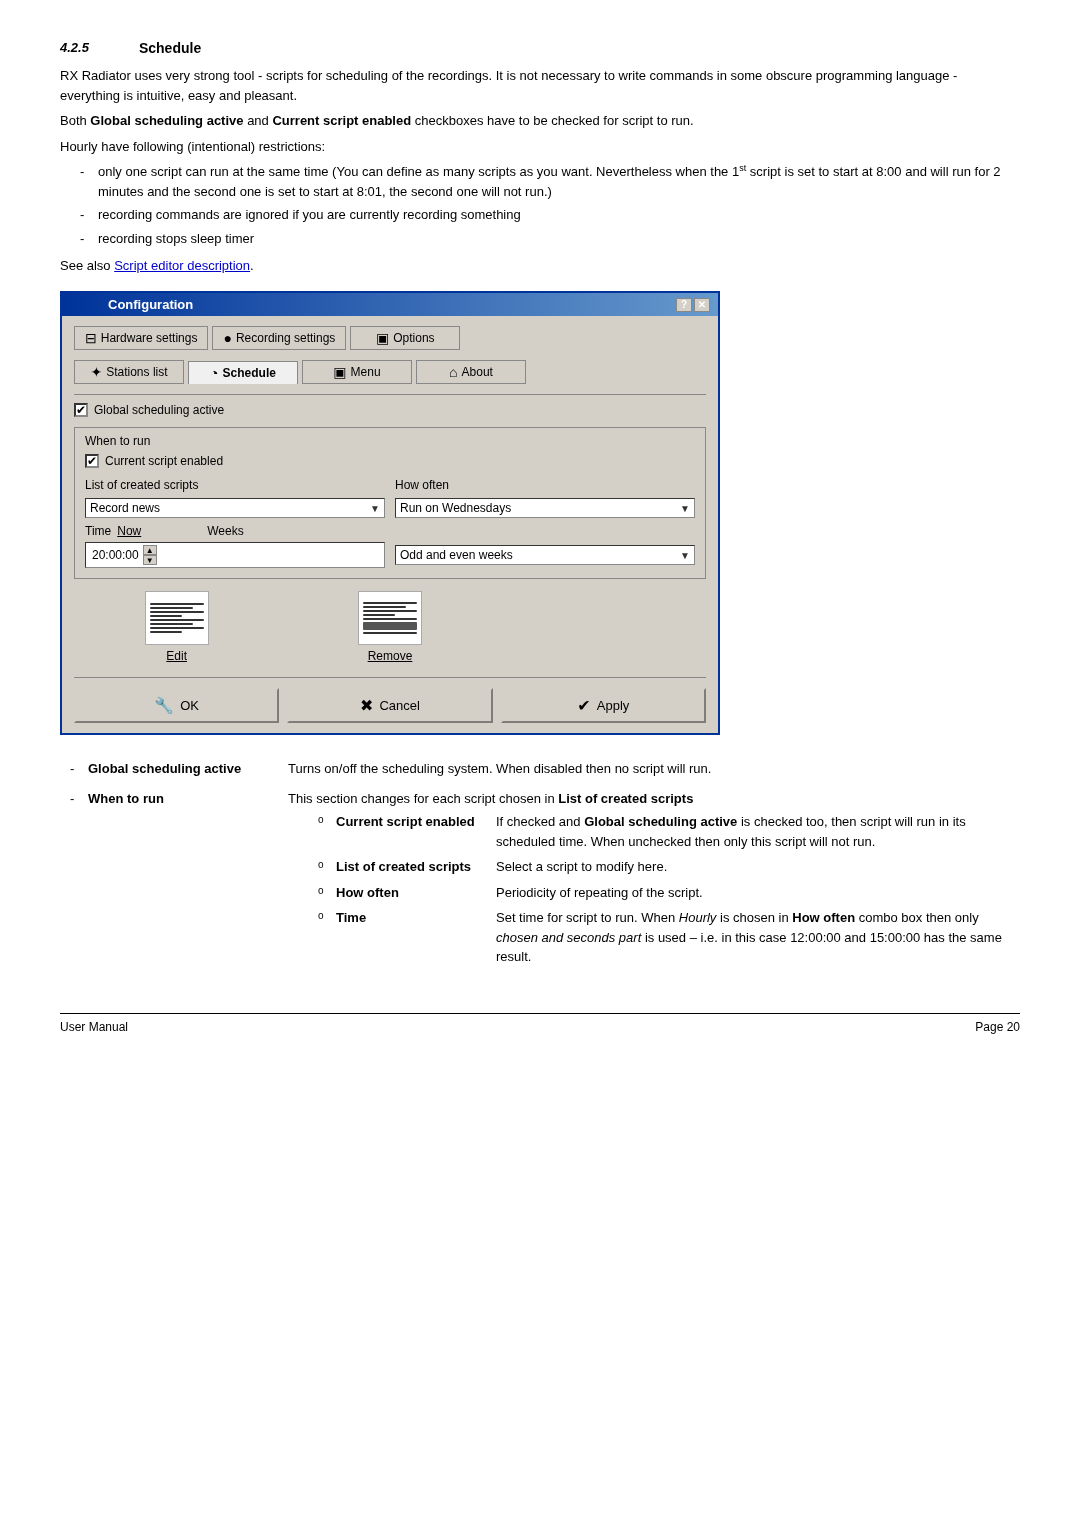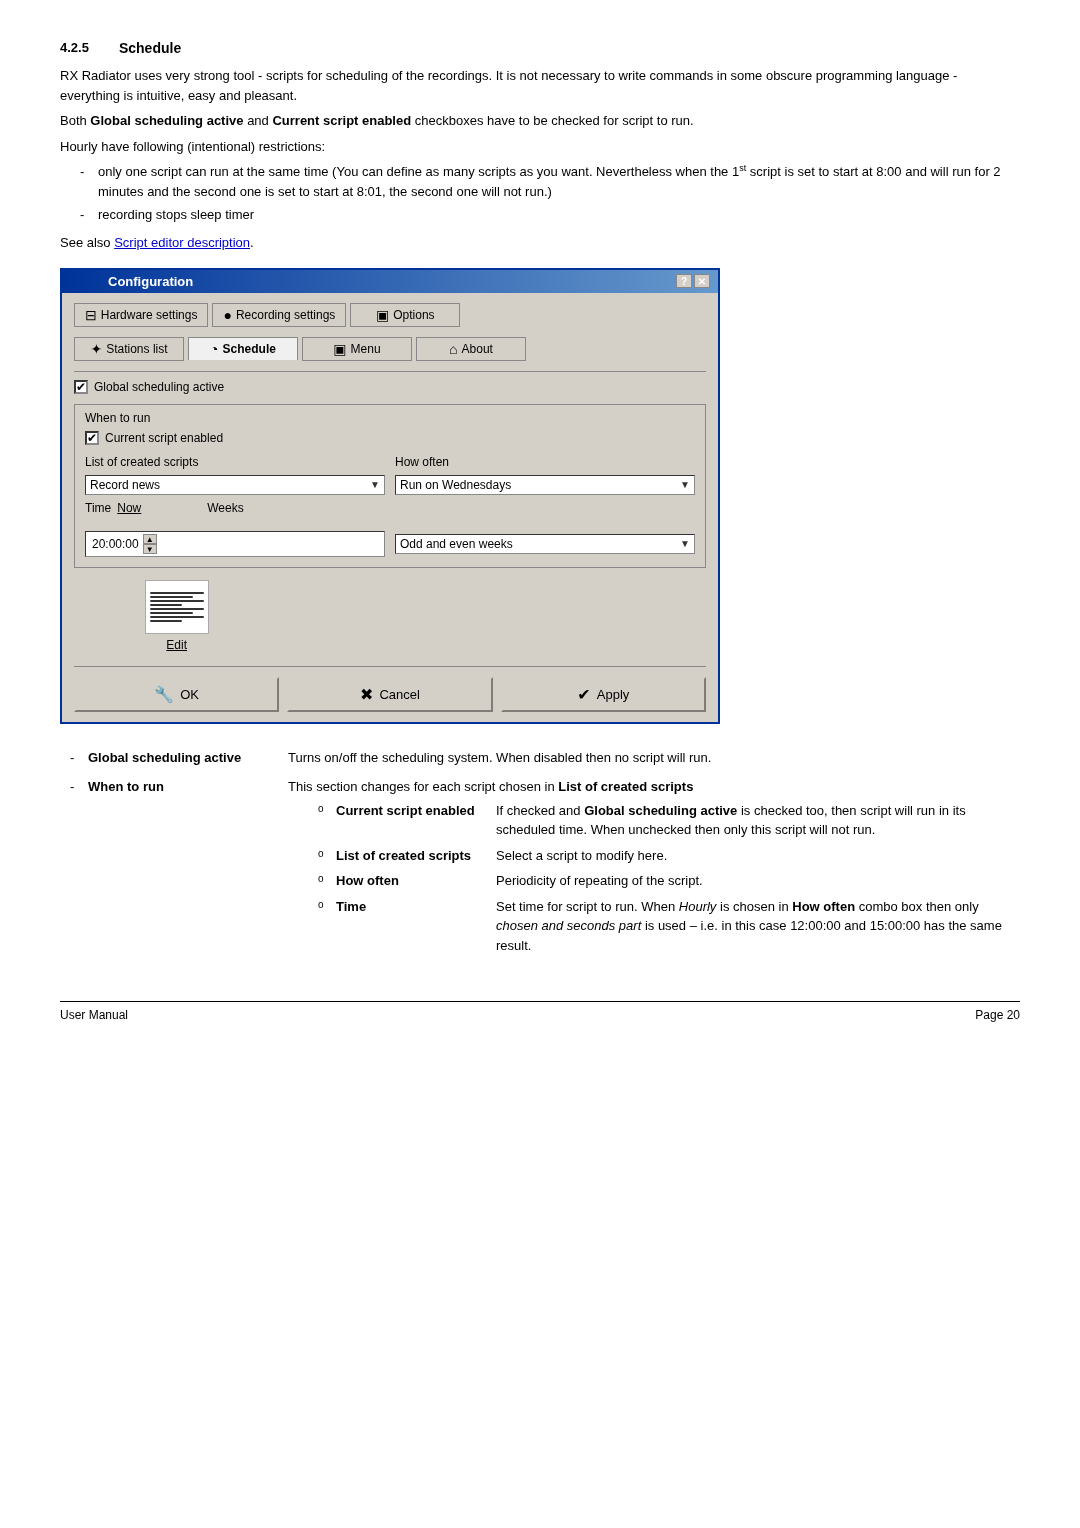--- a/index.html
+++ b/index.html
@@ -6,20 +6,22 @@
     body {
       font-family: Arial, sans-serif;
       font-size: 13px;
       background: #fff;
       color: #000;
       width: 1080px;
       min-height: 1528px;
       padding: 40px 60px;
     }
     .section-number {
+      margin-right: 20px;
+      font-style: italic;
     }
     .body-text {
       margin-bottom: 6px;
       line-height: 1.5;
     }
     .bold { font-weight: bold; }
     .bullet-list {
       list-style: none;
       margin-left: 20px;
       margin-bottom: 10px;
@@ -335,20 +337,21 @@
 <p class="body-text">RX Radiator uses very strong tool  - scripts for scheduling of the recordings. It is not necessary to write commands in some obscure programming language - everything is intuitive, easy and pleasant.</p>
 
 <p class="body-text">
   <span>Both </span><span class="bold">Global scheduling active</span><span> and </span><span class="bold">Current script enabled</span><span> checkboxes have to be checked for script to run.</span>
 </p>
 
 <p class="body-text">Hourly have following (intentional) restrictions:</p>
 
 <ul class="bullet-list">
   <li>only one script can run at the same time (You can define as many scripts as you want. Nevertheless when the 1<sup>st</sup> script is set to start at 8:00 and will run for 2 minutes and the second one is set to start at 8:01, the second one will not run.)</li>
+  <li>recording commands are ignored if you are currently recording something</li>
   <li>recording stops sleep timer</li>
 </ul>
 
 <p class="see-also">
   <span>See also </span><span class="link">Script editor description</span><span>.</span>
 </p>
 
 <div class="config-window">
   <div class="config-titlebar">
     <span class="titlebar-title">Configuration</span>
@@ -424,21 +427,21 @@
             <span class="dropdown-arrow">▼</span>
           </div>
         </div>
       </div>
 
       <div class="time-row">
         <span class="time-label">Time</span>
         <span class="now-link">Now</span>
         <span style="margin-left:60px; font-size:12px;">Weeks</span>
       </div>
-      <div class="two-col" style="margin-top:16px;">
+      <div class="two-col" style="margin-top:4px;">
         <div class="time-input-box">
           <span>20:00:00</span>
           <div class="spin-btns">
             <div class="spin-btn">▲</div>
             <div class="spin-btn">▼</div>
           </div>
         </div>
         <div class="select-row">
           <div class="dropdown">
             <span>Odd and even weeks</span>
@@ -460,20 +463,34 @@
             <div class="icon-line short"></div>
             <div class="icon-line full"></div>
             <div class="icon-line medium"></div>
             <div class="icon-line full"></div>
             <div class="icon-line short"></div>
           </div>
         </div>
         <span class="script-btn-label">Edit</span>
       </div>
 
+      <div class="script-btn">
+        <div class="script-icon">
+          <div style="display:flex;flex-direction:column;gap:2px;padding:4px;width:100%;">
+            <div class="icon-line full"></div>
+            <div class="icon-line medium"></div>
+            <div class="icon-line full"></div>
+            <div class="icon-line short"></div>
+            <div class="icon-line full"></div>
+            <div style="height:8px;background:#555;border-radius:1px;"></div>
+            <div class="icon-line full"></div>
+          </div>
+        </div>
+        <span class="script-btn-label">Remove</span>
+      </div>
     </div>
 
     <div class="bottom-buttons">
       <div class="bottom-btn">
         <span class="bottom-btn-icon">🔧</span>
         <span>OK</span>
       </div>
       <div class="bottom-btn">
         <span class="bottom-btn-icon">✖</span>
         <span>Cancel</span>

